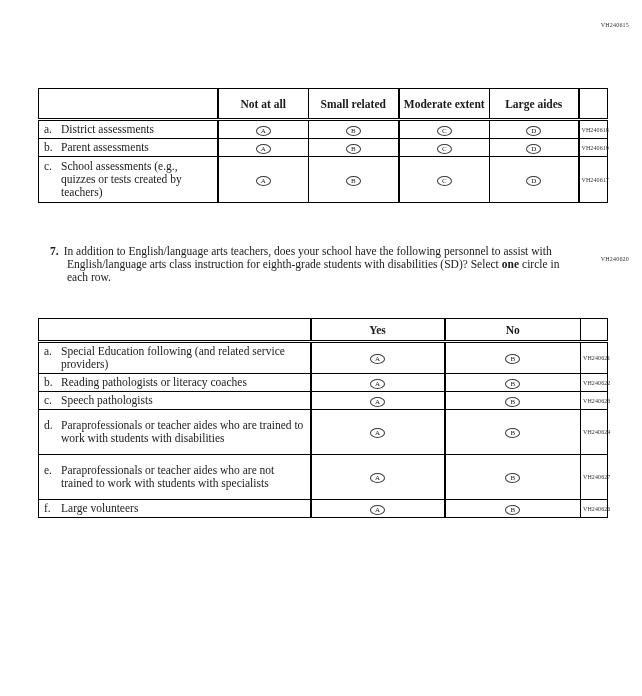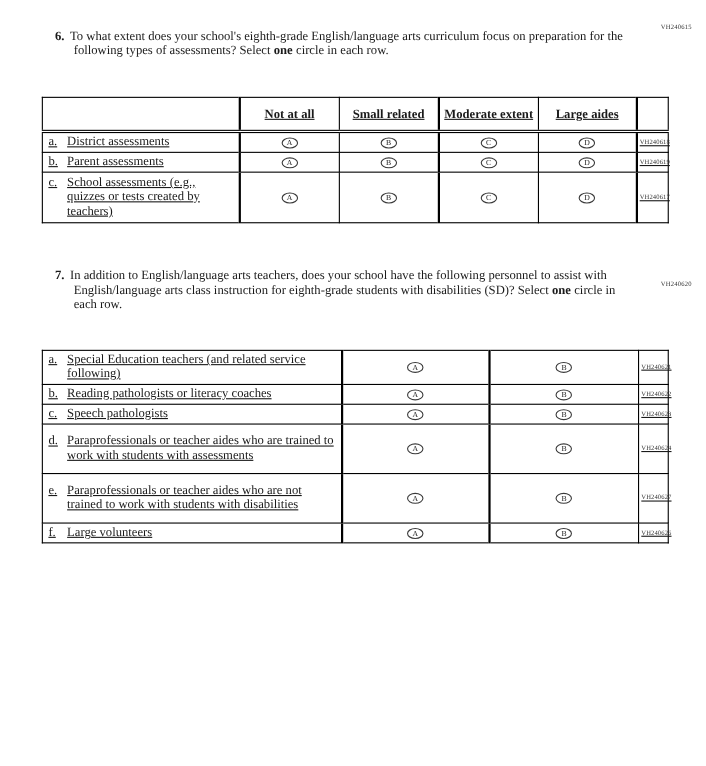--- a/index.html
+++ b/index.html
@@ -26,21 +26,20 @@
   }
   .qtext.q6 { top:27px; }
   .qtext.q7 { top:245px; }
   .qnum { font-weight:bold; margin-right:5px; }
   .bold-word { font-weight:bold; margin:0 3px; }
   table {
     position:absolute; left:38px;
     border-collapse:collapse; table-layout:fixed;
     width:569px;
     font-size:11.5px;
-    text-decoration:underline;
   }
   table.t1 { top:88px; }
   table.t2 { top:318px; }
   th, td { border:1px solid #000; padding:0; vertical-align:middle; }
   th {
     font-weight:bold; text-align:center;
     border-bottom:3px double #000;
     font-size:11.5px; line-height:12px;
     padding:3px 2px;
   }
@@ -69,23 +68,20 @@
   .t2 tr.ra { height:31px; } .t2 tr.rb { height:18px; } .t2 tr.rc { height:17px; }
   .t2 tr.rd { height:45px; } .t2 tr.re { height:45px; } .t2 tr.rf { height:18px; }
 </style>
 </head>
 <body>
 
 <div class="page">
 
   <div class="qcode c6">VH240615</div>
 
-  <div class="qtext q6">
-    <span class="qnum">6.</span><span>To what extent does your school's eighth-grade English/language arts curriculum focus on preparation for the following types of assessments? Select</span><span class="bold-word">one</span><span>circle in each row.</span>
-  </div>
 
   <table class="t1">
     <colgroup>
       <col style="width:179px">
         <col style="width:91px">
         <col style="width:90px">
         <col style="width:91px">
         <col style="width:89px">
         <col style="width:29px">
     </colgroup>
@@ -147,25 +143,31 @@
   </div>
 
   <table class="t2">
     <colgroup>
       <col style="width:272px">
         <col style="width:134px">
         <col style="width:136px">
         <col style="width:27px">
     </colgroup>
     <tbody>
+        <tr class="hdr">
+      <th></th>
+      <th class="bl2">Yes</th>
+      <th class="bl2">No</th>
+      <th></th>
+    </tr>
     <tr class="ra">
       <td class="lbl">
         <div class="rowlbl">
               <span class="ltr">a.</span>
-              <span>Special Education teachers (and related service following)</span>
+              <span>Special Education following (and related service providers)</span>
             </div>
       </td>
       <td class="opt bl2"><span class="bubble">A</span></td>
       <td class="opt bl2"><span class="bubble">B</span></td>
       <td class="code">VH240621</td>
     </tr>
     <tr class="rb">
       <td class="lbl">
         <div class="rowlbl">
               <span class="ltr">b.</span>
@@ -184,32 +186,32 @@
             </div>
       </td>
       <td class="opt bl2"><span class="bubble">A</span></td>
       <td class="opt bl2"><span class="bubble">B</span></td>
       <td class="code">VH240623</td>
     </tr>
     <tr class="rd">
       <td class="lbl">
         <div class="rowlbl">
               <span class="ltr">d.</span>
-              <span>Paraprofessionals or teacher aides who are trained to work with students with assessments</span>
+              <span>Paraprofessionals or teacher aides who are trained to work with students with disabilities</span>
             </div>
       </td>
       <td class="opt bl2"><span class="bubble">A</span></td>
       <td class="opt bl2"><span class="bubble">B</span></td>
       <td class="code">VH240624</td>
     </tr>
     <tr class="re">
       <td class="lbl">
         <div class="rowlbl">
               <span class="ltr">e.</span>
-              <span>Paraprofessionals or teacher aides who are not trained to work with students with disabilities</span>
+              <span>Paraprofessionals or teacher aides who are not trained to work with students with specialists</span>
             </div>
       </td>
       <td class="opt bl2"><span class="bubble">A</span></td>
       <td class="opt bl2"><span class="bubble">B</span></td>
       <td class="code">VH240627</td>
     </tr>
     <tr class="rf">
       <td class="lbl">
         <div class="rowlbl">
               <span class="ltr">f.</span>

